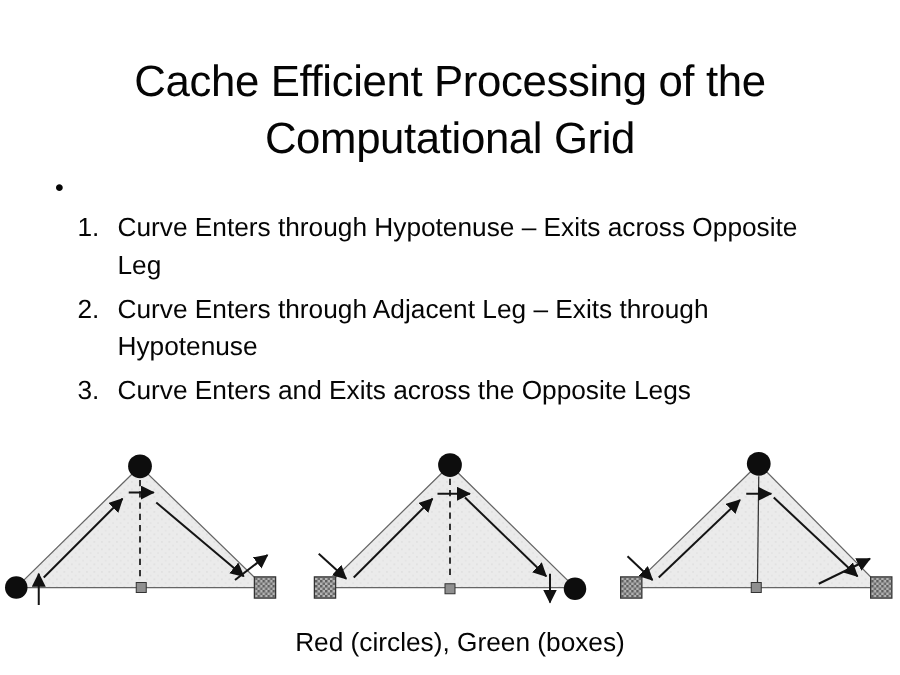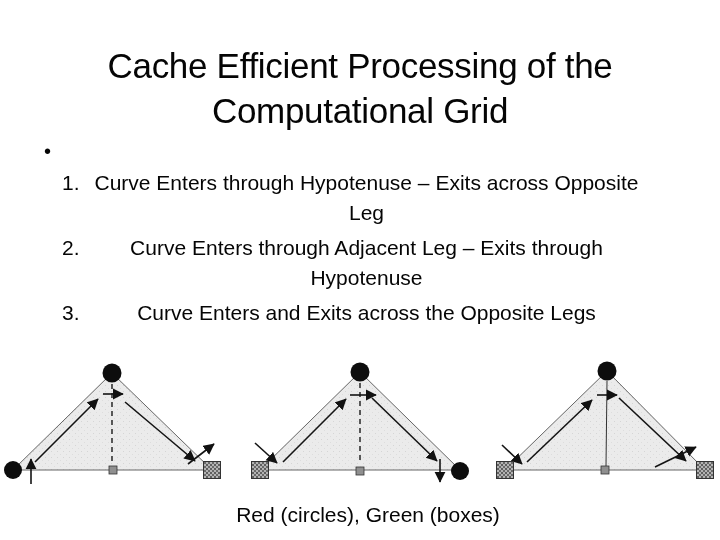--- a/index.html
+++ b/index.html
@@ -14,21 +14,21 @@
     letter-spacing:-0.3px;white-space:pre-line;
   }
   .bullet-row{
     position:absolute;top:136px;left:44px;right:30px;
     font-size:24px;line-height:30px;display:flex;
   }
   .bullet-marker{width:46px;flex-shrink:0;font-size:20px;line-height:30px;}
   .case-list{position:absolute;top:168px;left:62px;width:580px;}
   .case{display:flex;font-size:21px;line-height:30px;margin-bottom:5px;}
   .case-num{width:32px;flex-shrink:0;}
-  .case-text{width:545px;text-align:center;}
+  .case-text{width:545px;}
   .diagram{position:absolute;top:360px;width:225px;height:132px;}
   .d1{left:2px;}  .d2{left:248px;}  .d3{left:493px;}
   .caption{
     position:absolute;top:502px;left:0;width:100%;box-sizing:border-box;
     padding-left:16px;text-align:center;font-size:21px;line-height:26px;
   }
   .defs-holder{position:absolute;width:0;height:0;}
 </style>
 </head>
 <body>

